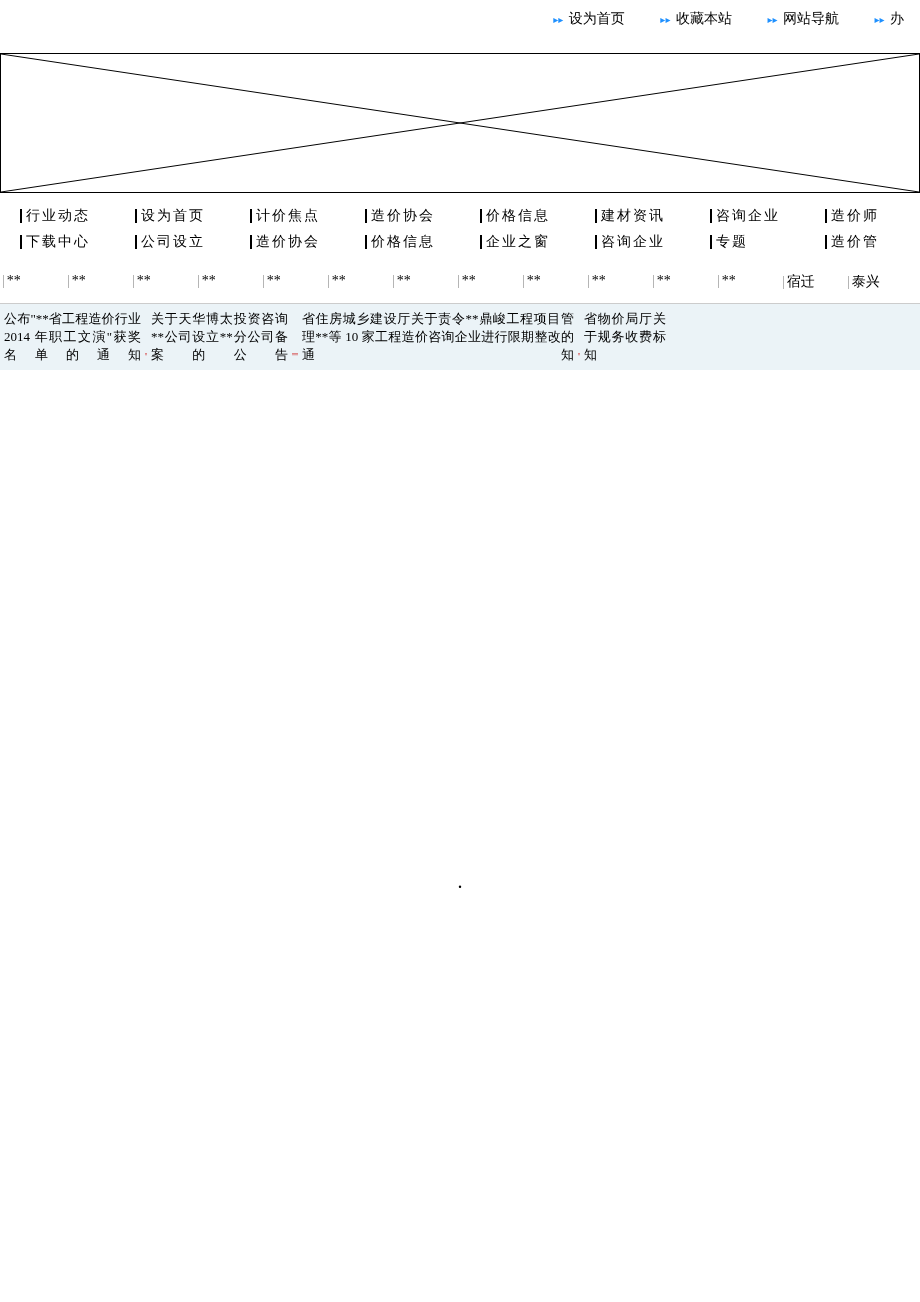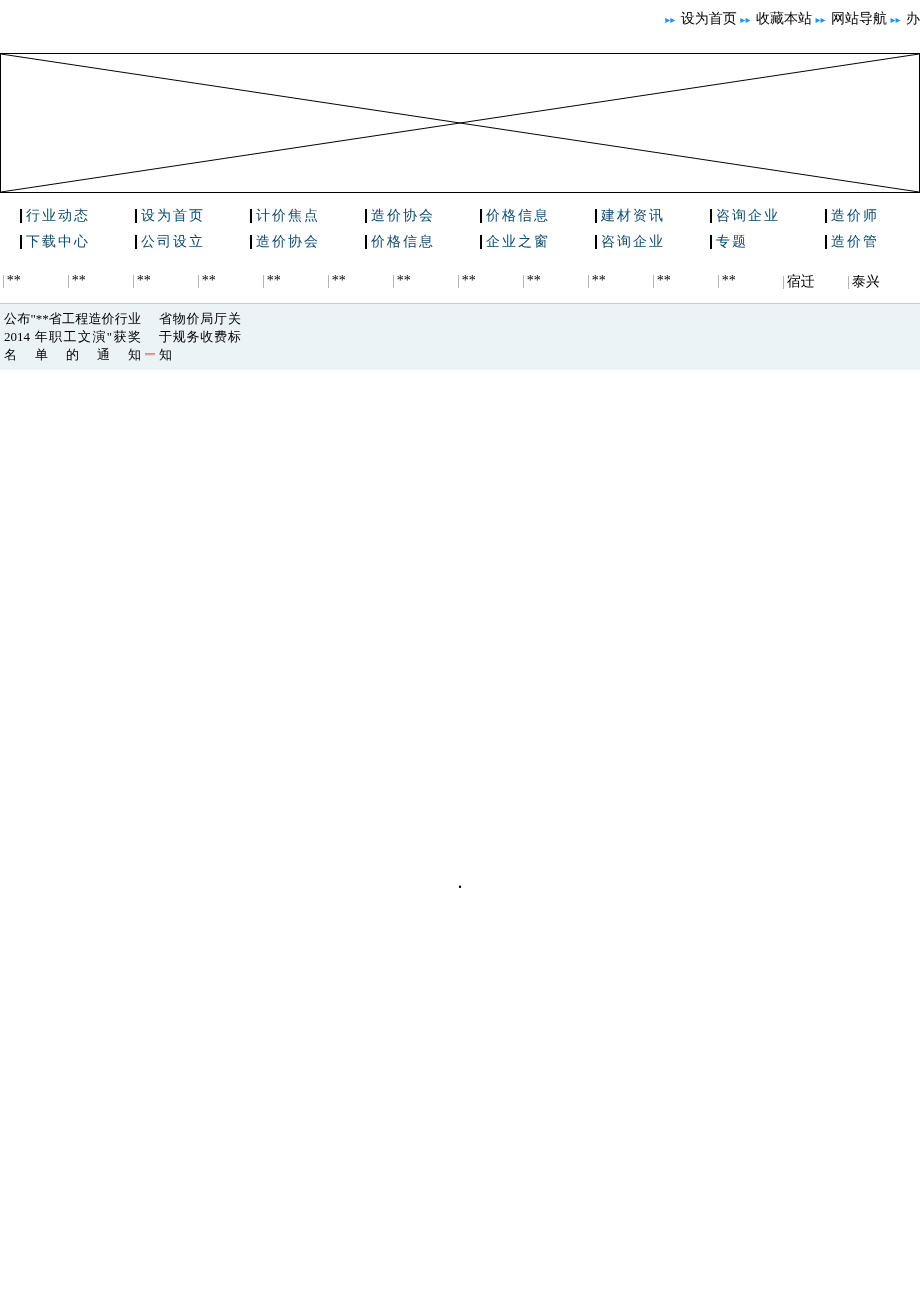--- a/index.html
+++ b/index.html
@@ -1,26 +1,26 @@
 <!DOCTYPE html>
 <html><head>
 <meta charset="utf-8">
 <style>
 * { margin: 0; padding: 0; box-sizing: border-box; }
 body { font-family: "SimSun", serif; font-size: 14px; color: #000; background: #fff; width: 920px; overflow-x: hidden; }
 .top-links { text-align: right; padding: 10px 0; white-space: nowrap; }
-.top-links a { color: #000; text-decoration: none; margin: 0 0; display: inline-block; }
+.top-links a { color: #000; text-decoration: none; margin: 0 16px; display: inline-block; }
 .top-links .arrow { color: #1E90FF; font-size: 10px; margin-right: 2px; }
 .banner { width: 100%; height: 140px; border: 1px solid #000; position: relative; margin-top: 15px; }
 .banner svg { width: 100%; height: 100%; }
 .nav-wrap { padding: 10px 0; }
 .nav-row { display: flex; padding: 4px 0; }
 .nav-item { width: 120px; padding-left: 20px; white-space: nowrap; }
 .nav-item .bar { display: inline-block; width: 2px; height: 14px; background: #000; vertical-align: middle; margin-right: 4px; }
-.nav-item a { color: #0c4a6e; text-decoration: none; vertical-align: middle; letter-spacing: 2px; }
+.nav-item a { color: #000000; text-decoration: none; vertical-align: middle; letter-spacing: 2px; }
 .region-row { display: flex; padding: 8px 0 12px; border-bottom: 1px solid #ccc; }
 .region-item { width: 65px; text-align: left; padding-left: 2px; white-space: nowrap; }
 .region-item .rbar { color: #999; margin-right: 2px; }
 .region-item a { color: #000; text-decoration: none; }
 .notice-strip { background: #EBF3F7; padding: 6px 0; display: flex; overflow: hidden; }
 .notice-item { flex: 0 0 auto; width: 145px; padding: 0 4px; font-size: 13px; line-height: 18px; text-align: justify; text-align-last: justify; }
 .notice-item a { color: #000; text-decoration: none; }
 .notice-sep { color: #c00; align-self: flex-end; padding-bottom: 2px; font-size: 11px; }
 .footer-dot { text-align: center; margin-top: 500px; font-size: 20px; }
 </style>
@@ -77,20 +77,22 @@
   <div class="region-item"><span class="rbar">|</span><a href="#">**</a></div>
   <div class="region-item"><span class="rbar">|</span><a href="#">**</a></div>
   <div class="region-item"><span class="rbar">|</span><a href="#">**</a></div>
   <div class="region-item"><span class="rbar">|</span><a href="#">宿迁</a></div>
   <div class="region-item"><span class="rbar">|</span><a href="#">泰兴</a></div>
 </div>
 
 <div class="notice-strip">
   <div class="notice-item"><a href="#">公布"**省工程造价行业 2014 年职工文演"获奖名单的通知</a></div>
   <span class="notice-sep">'</span>
+  <div class="notice-item"><a href="#">关于天华博太投资咨询**公司设立**分公司备案的公告</a></div>
   <span class="notice-sep">'</span>
   <span class="notice-sep">'</span>
   <span class="notice-sep">'</span>
+  <div class="notice-item" style="width:280px"><a href="#">省住房城乡建设厅关于责令**鼎峻工程项目管理**等 10 家工程造价咨询企业进行限期整改的通知</a></div>
   <span class="notice-sep">'</span>
   <div class="notice-item" style="width:90px"><a href="#">省物价局厅关于规务收费标知</a></div>
 </div>
 
 <div class="footer-dot">.</div>
 
 </body></html>

